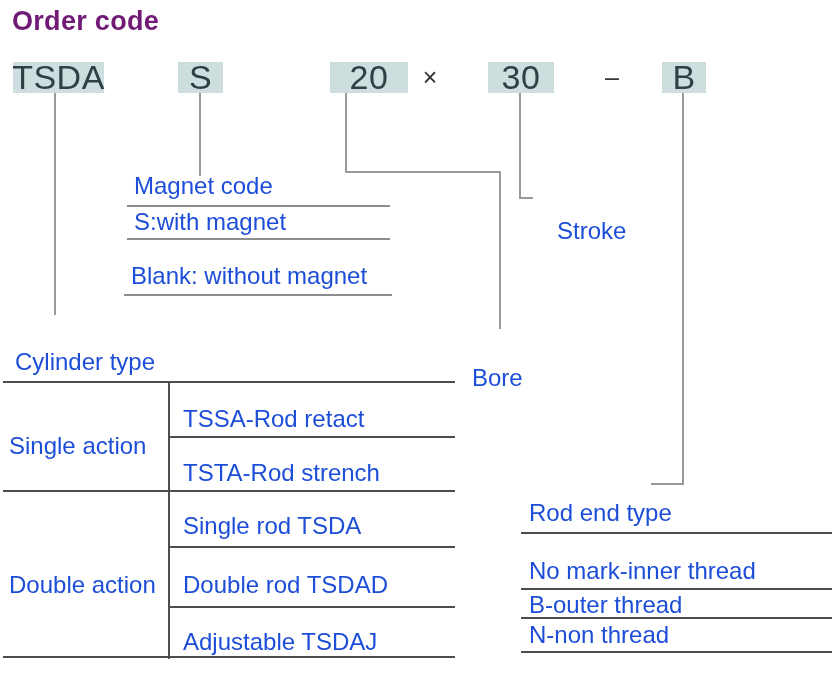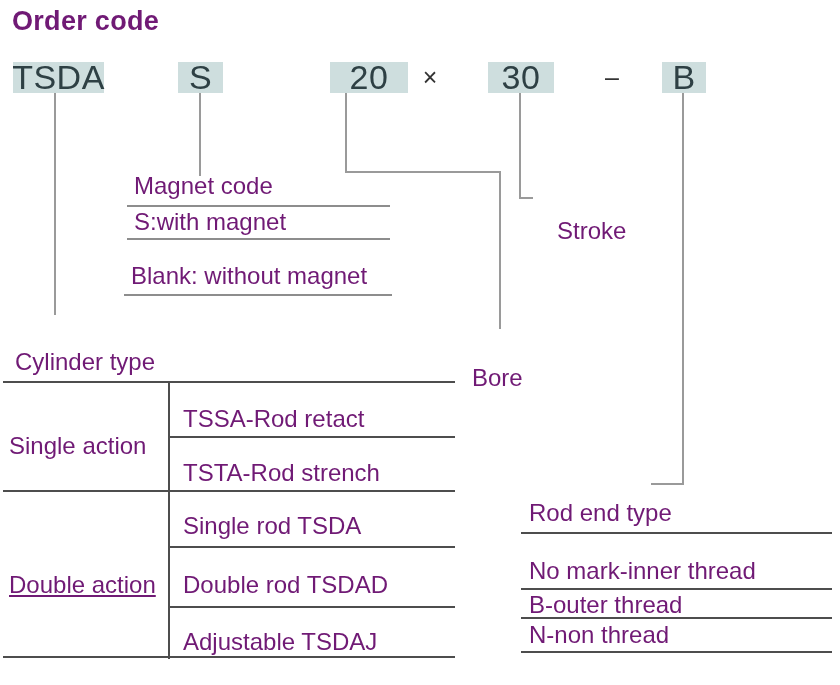--- a/index.html
+++ b/index.html
@@ -24,21 +24,21 @@
     white-space:nowrap;
   }
   .sep{
     position:absolute;top:62px;height:31px;
     font-size:25px;color:#333333;
     display:flex;align-items:center;justify-content:center;
     white-space:nowrap;
   }
   .label{
     position:absolute;font-size:24px;line-height:1.15;
-    white-space:nowrap;color:#701a75;
+    white-space:nowrap;color:#1d4ed8;
   }
   .ln{position:absolute;}
   .leader{background:#9a9a9a;}
   .gline{background:#8d8d8d;}
   .tline{background:#4d4d4d;}
 </style>
 </head>
 <body>
 
 <div class="canvas">
@@ -76,21 +76,21 @@
   <div class="label" style="left:15px;top:348px;">Cylinder type</div>
   <div class="ln tline" style="left:3px;top:381px;width:452px;height:2px;"></div>
   <div class="ln tline" style="left:168px;top:381px;width:2px;height:278px;"></div>
 
   <div class="label" style="left:9px;top:432px;">Single action</div>
   <div class="label" style="left:183px;top:405px;">TSSA-Rod retact</div>
   <div class="ln tline" style="left:170px;top:436px;width:285px;height:2px;"></div>
   <div class="label" style="left:183px;top:459px;">TSTA-Rod strench</div>
   <div class="ln tline" style="left:3px;top:490px;width:452px;height:2px;"></div>
 
-  <div class="label" style="left:9px;top:571px;text-decoration:underline;">Double action</div>
+  <div class="label" style="left:9px;top:571px;">Double action</div>
   <div class="label" style="left:183px;top:512px;">Single rod TSDA</div>
   <div class="ln tline" style="left:170px;top:546px;width:285px;height:2px;"></div>
   <div class="label" style="left:183px;top:571px;">Double rod TSDAD</div>
   <div class="ln tline" style="left:170px;top:606px;width:285px;height:2px;"></div>
   <div class="label" style="left:183px;top:628px;">Adjustable TSDAJ</div>
   <div class="ln tline" style="left:3px;top:656px;width:452px;height:2px;"></div>
 
   <div class="label" style="left:529px;top:499px;">Rod end type</div>
   <div class="ln tline" style="left:521px;top:532px;width:311px;height:2px;"></div>
   <div class="label" style="left:529px;top:557px;">No mark-inner thread</div>

